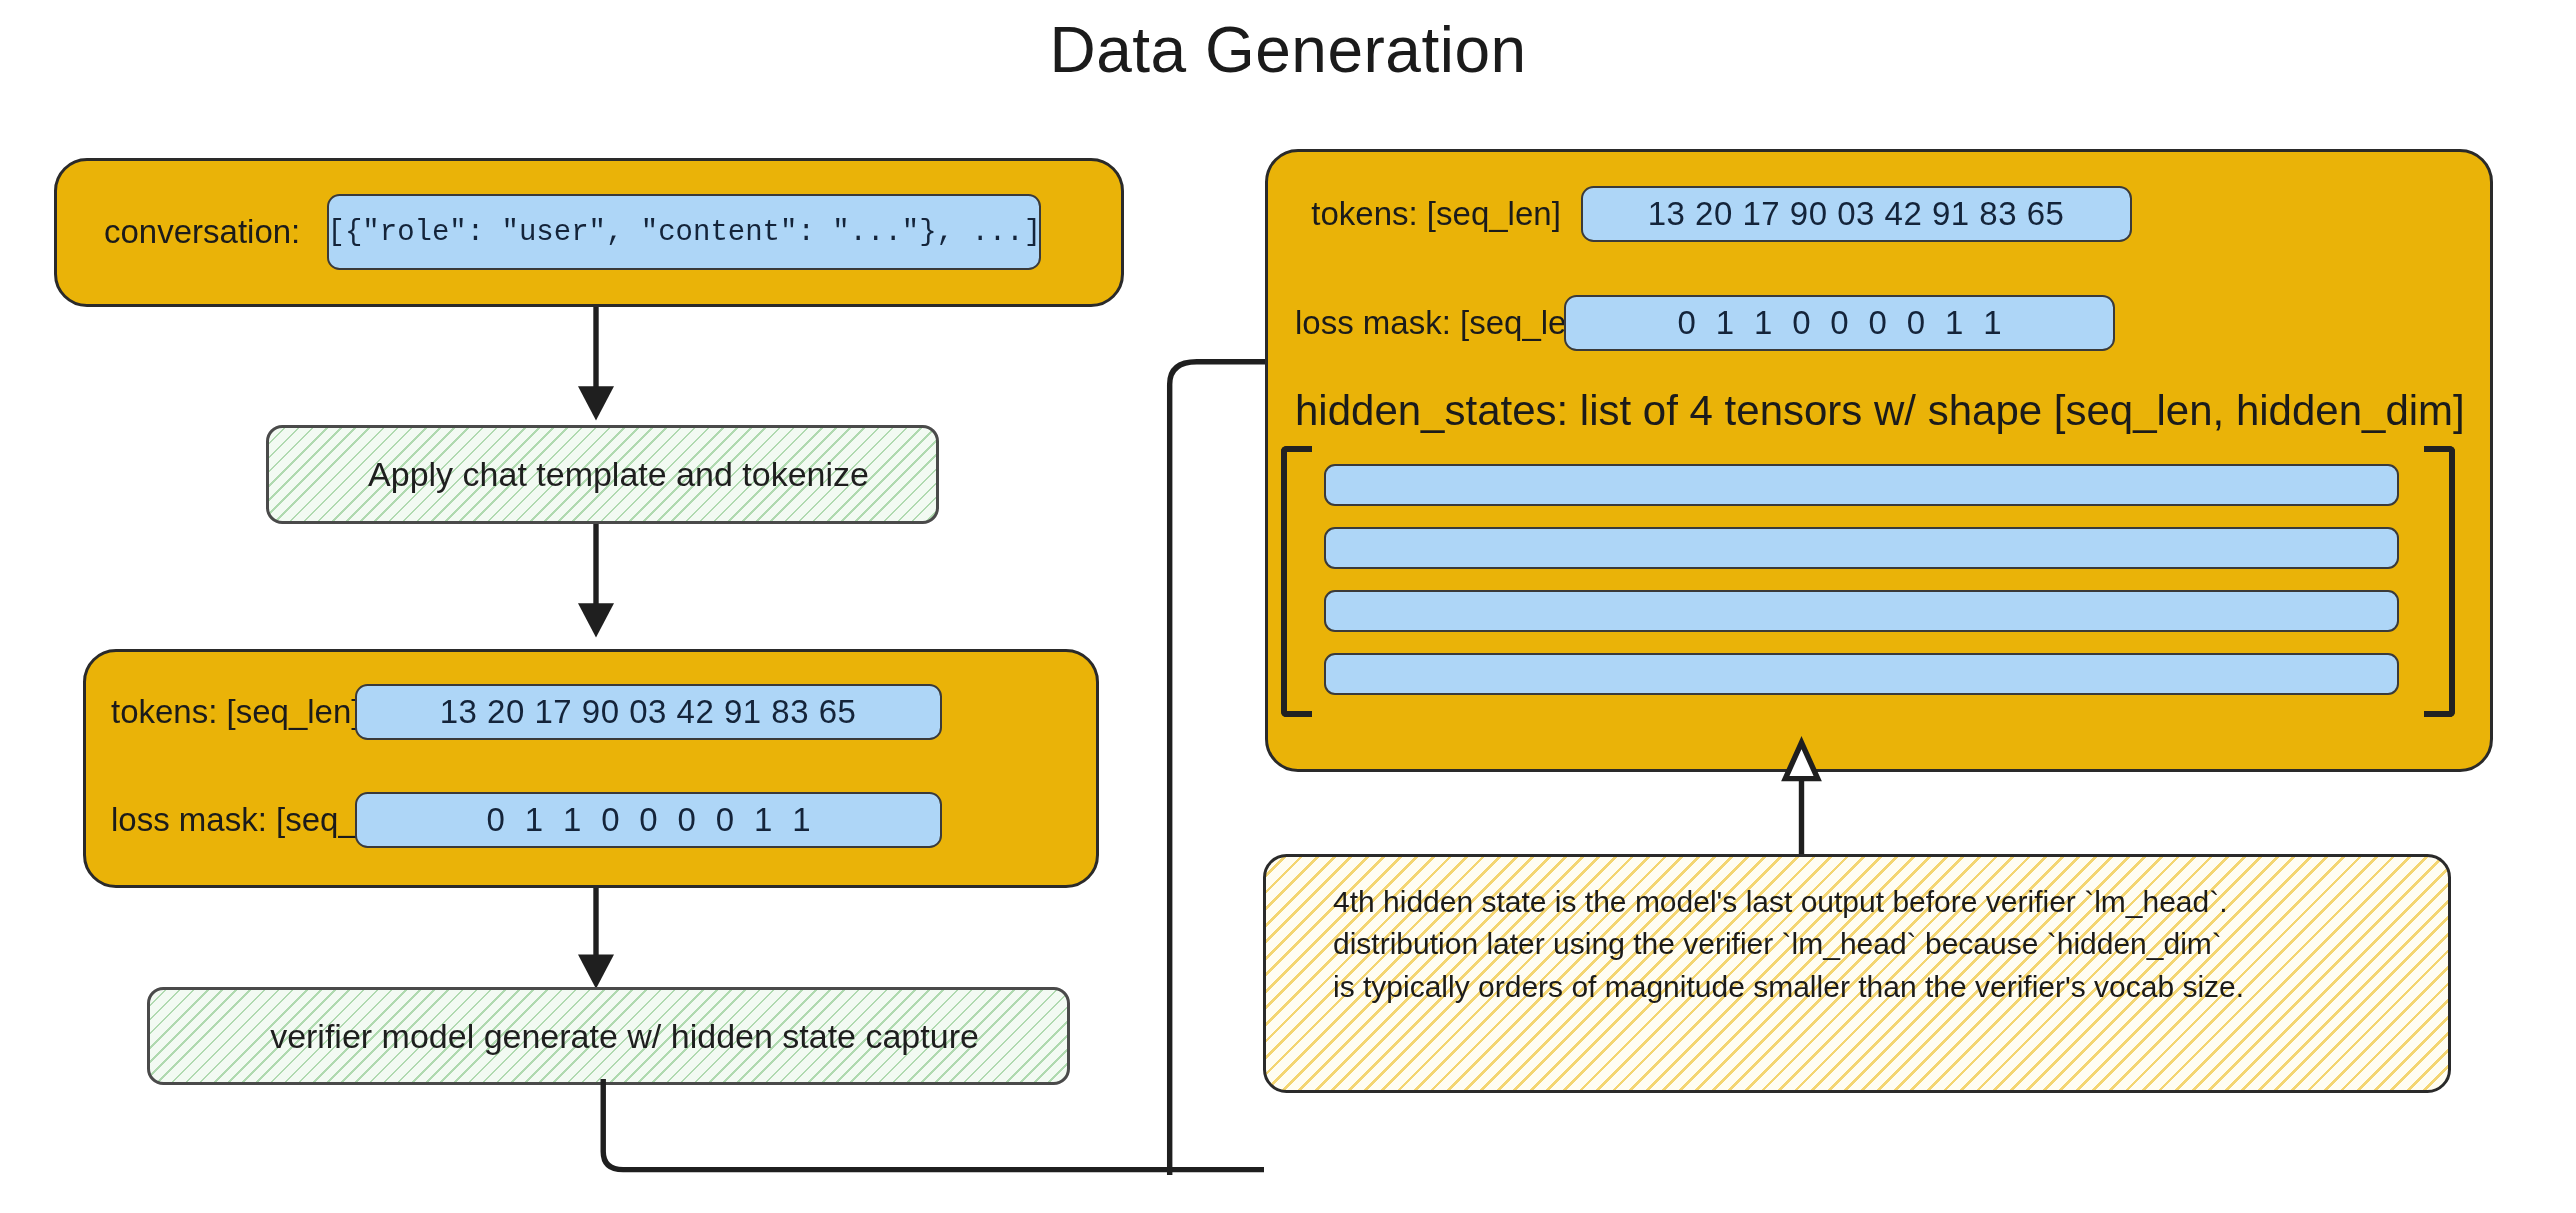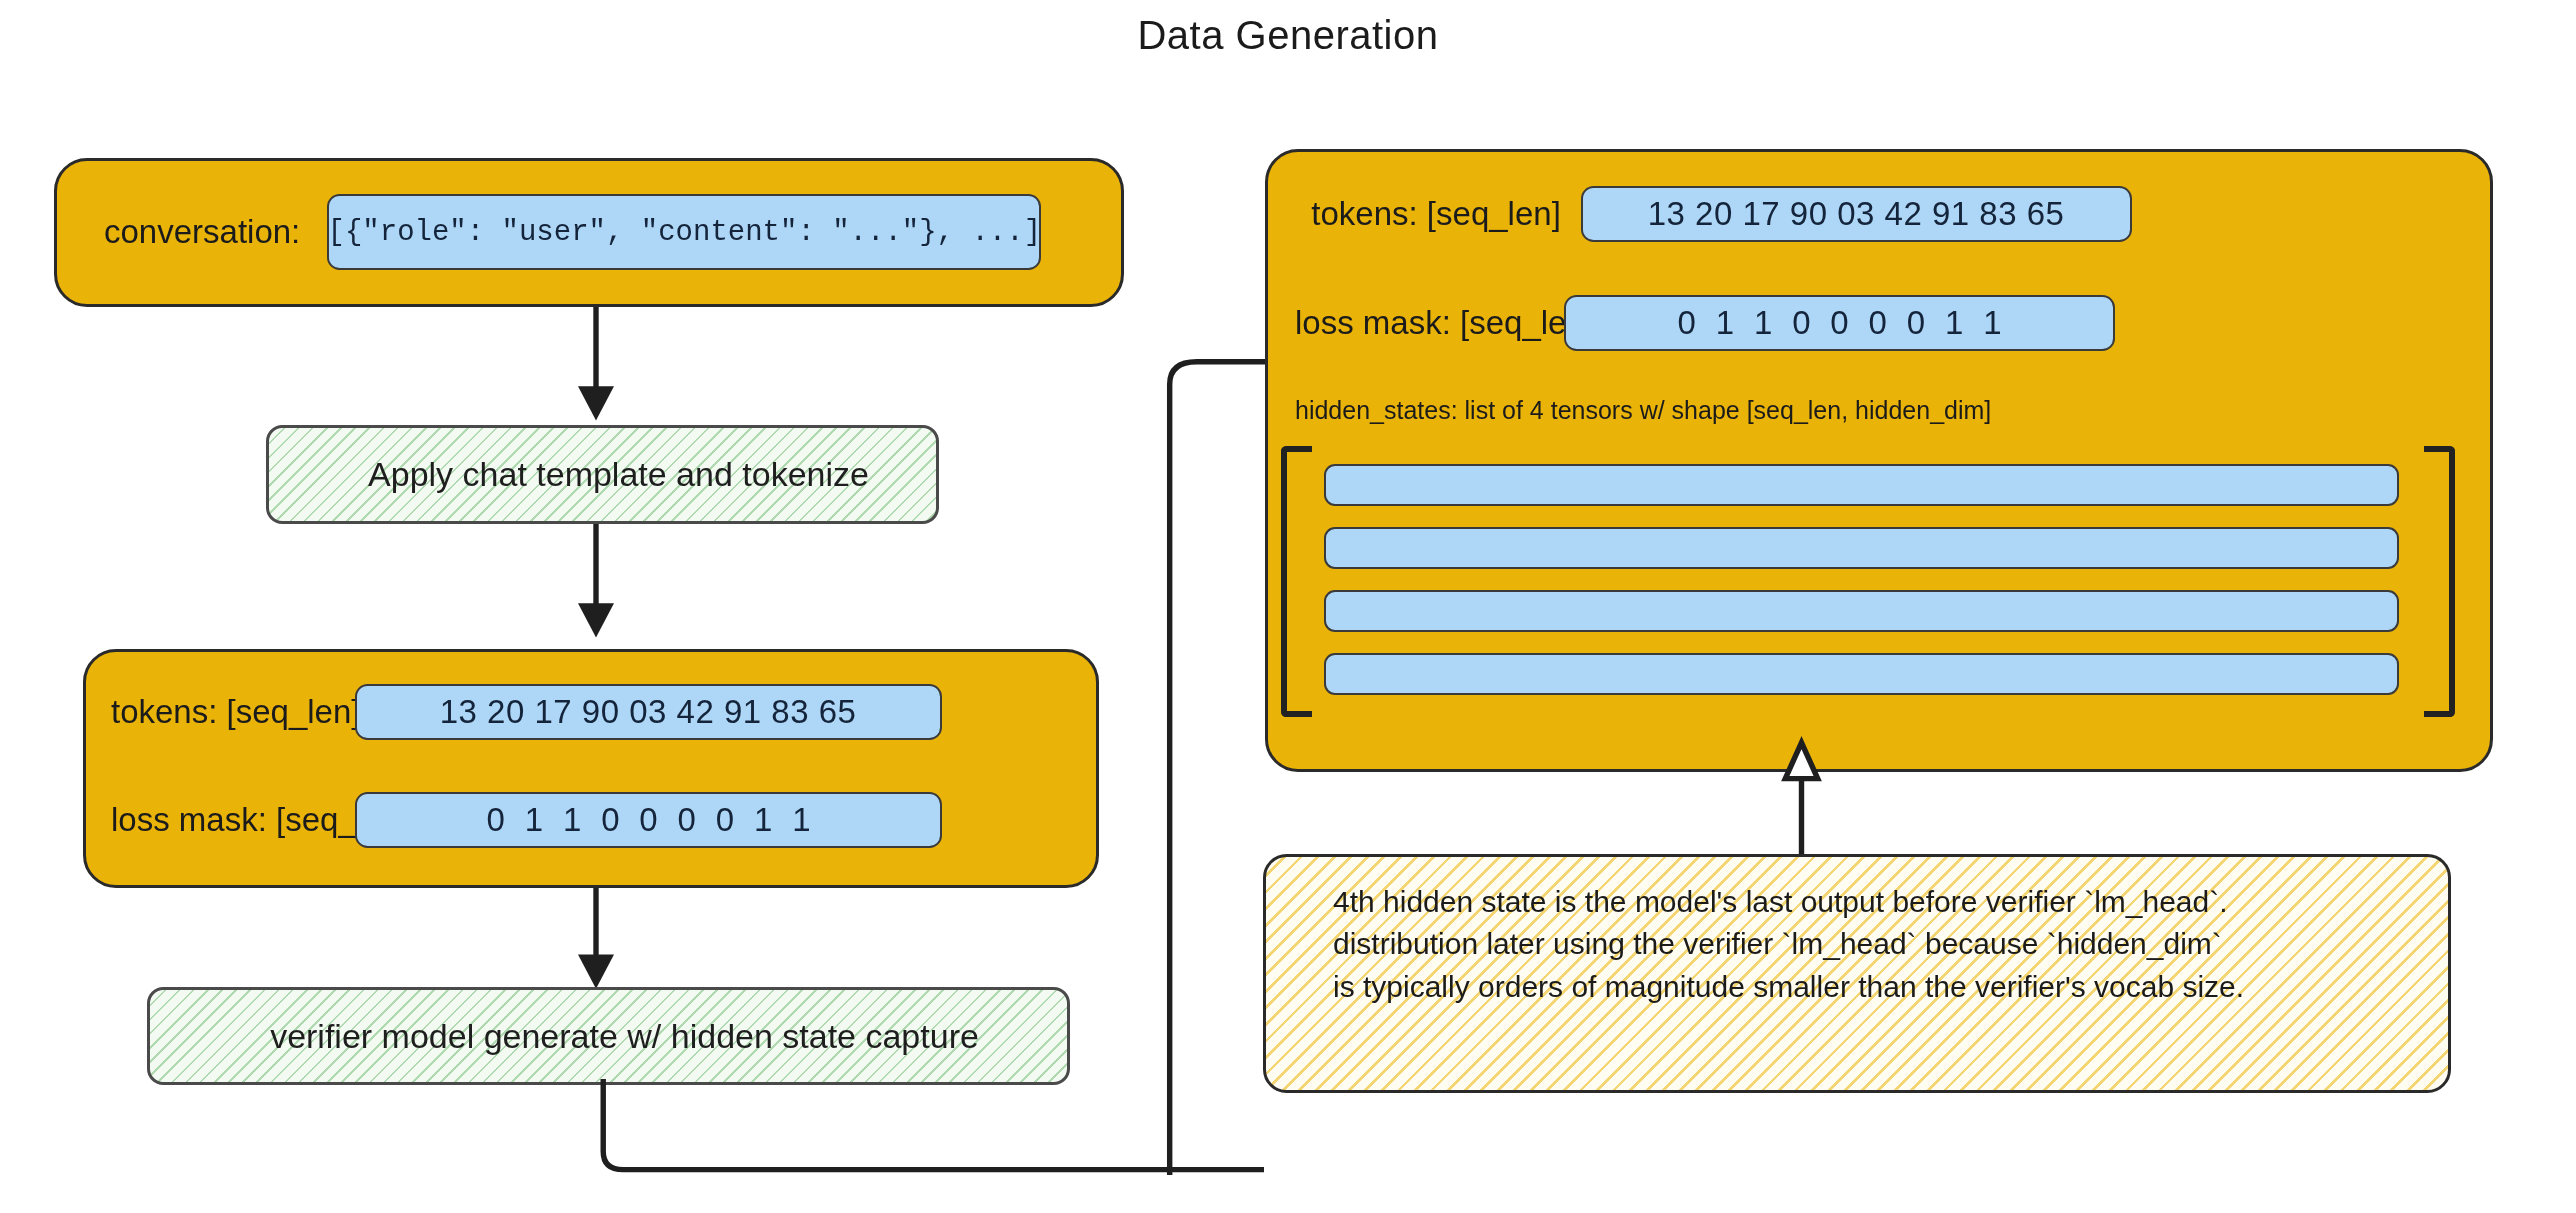--- a/index.html
+++ b/index.html
@@ -19,21 +19,21 @@
     overflow: hidden;
   }
 
   
   #page-title {
     position: absolute;
     left: 0;
     top: 12.6px;
     width: 2576px;
     text-align: center;
-    font-size: 40px;
+    font-size: 64px;
     font-weight: 400;
     letter-spacing: 0.5px;
     color: #1b1b1b;
   }
 
   
   .panel {
     position: absolute;
     box-sizing: border-box;
     background: #eab308;
@@ -213,21 +213,21 @@
     <div class="field-row" style="left:27px; top:34px;">
       <span class="field-label" style="display:inline-block; width:253px; text-align:left; padding-left:16.3px;">tokens: [seq_len]</span>
       <span class="chip" style="margin-left:16.3px; width:551px; height:56px;">13 20 17 90 03 42 91 83 65</span>
     </div>
 
     <div class="field-row" style="left:27px; top:143px;">
       <span class="field-label" style="display:inline-block; width:253px; text-align:left;">loss mask: [seq_len]</span>
       <span class="chip" style="margin-left:16.3px; width:551px; height:56px;">0  1  1  0  0  0  0  1  1</span>
     </div>
 
-    <div class="field-label" style="position:absolute; left:27px; top:235px; font-size:25px;margin-top:9px;">hidden_states: list of 4 tensors w/ shape [seq_len, hidden_dim]</div>
+    <div class="field-label" style="position:absolute; left:27px; top:235px; font-size:42px;">hidden_states: list of 4 tensors w/ shape [seq_len, hidden_dim]</div>
 
     <div class="bracket left" style="left:12.6px; top:294px; height:271px;"></div>
     <div class="bracket right" style="left:1156px; top:294px; height:271px;"></div>
 
     <div class="hs-bar" style="left:56px; top:312px; width:1075px; height:42px;"></div>
     <div class="hs-bar" style="left:56px; top:375px; width:1075px; height:42px;"></div>
     <div class="hs-bar" style="left:56px; top:438px; width:1075px; height:42px;"></div>
     <div class="hs-bar" style="left:56px; top:501px; width:1075px; height:42px;"></div>
   </div>
 

